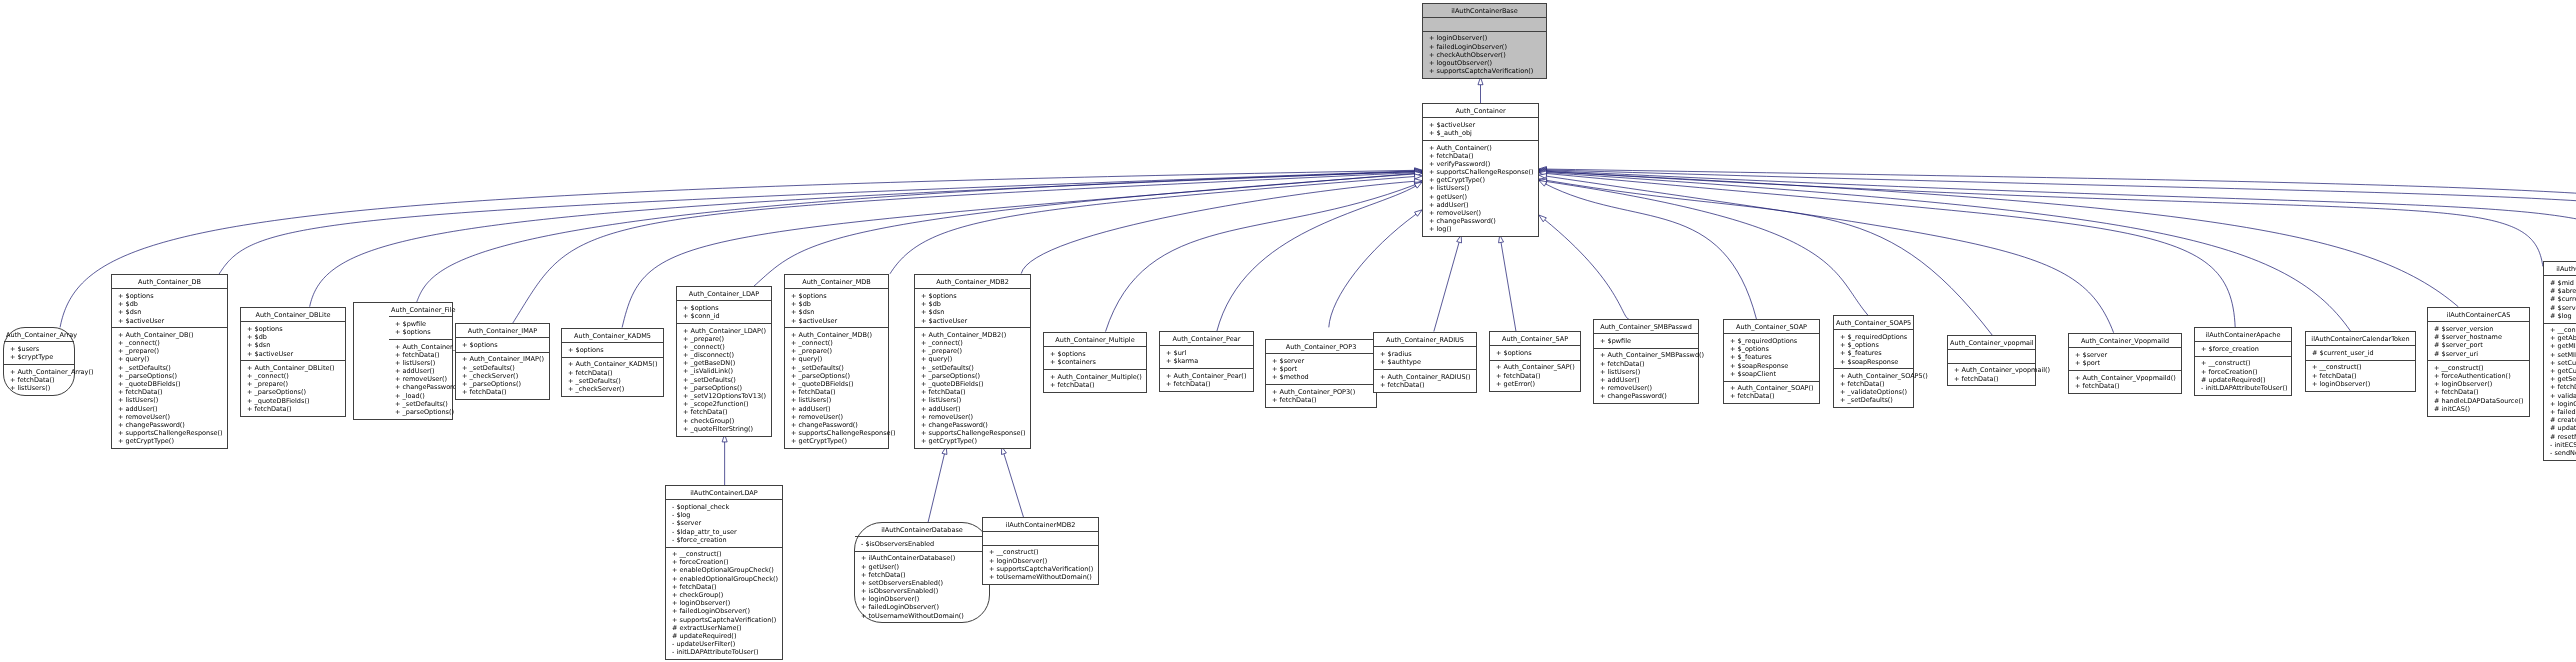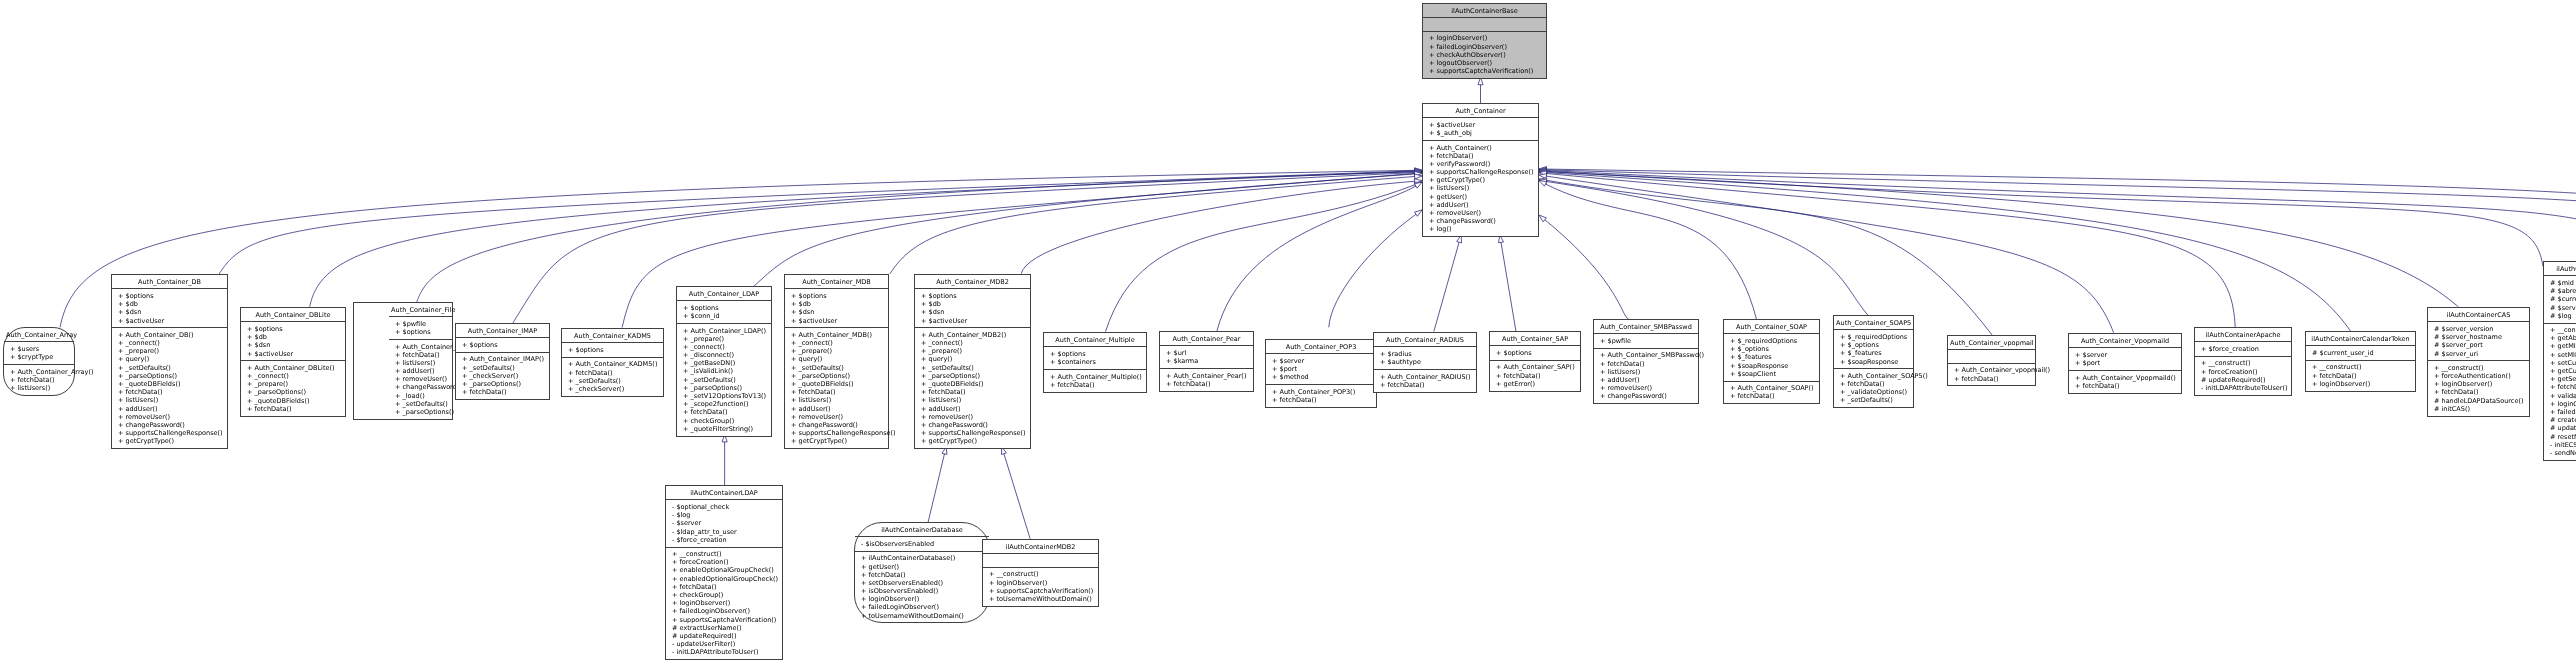--- a/index.html
+++ b/index.html
@@ -557,21 +557,21 @@
         <div class="row">+ ilAuthContainerDatabase()</div>
         <div class="row">+ getUser()</div>
         <div class="row">+ fetchData()</div>
         <div class="row">+ setObserversEnabled()</div>
         <div class="row">+ isObserversEnabled()</div>
         <div class="row">+ loginObserver()</div>
         <div class="row">+ failedLoginObserver()</div>
         <div class="row">+ toUsernameWithoutDomain()</div>
       </div>
     </div>
-    <div class="node" style="left: 982px; top: 539px; width: 117px;">
+    <div class="node" style="left: 982px; top: 517px; width: 117px;">
       <div class="sect title">
         <div class="row">ilAuthContainerMDB2</div>
       </div>
       <div class="sect empty"></div>
       <div class="sect">
         <div class="row">+ __construct()</div>
         <div class="row">+ loginObserver()</div>
         <div class="row">+ supportsCaptchaVerification()</div>
         <div class="row">+ toUsernameWithoutDomain()</div>
       </div>

